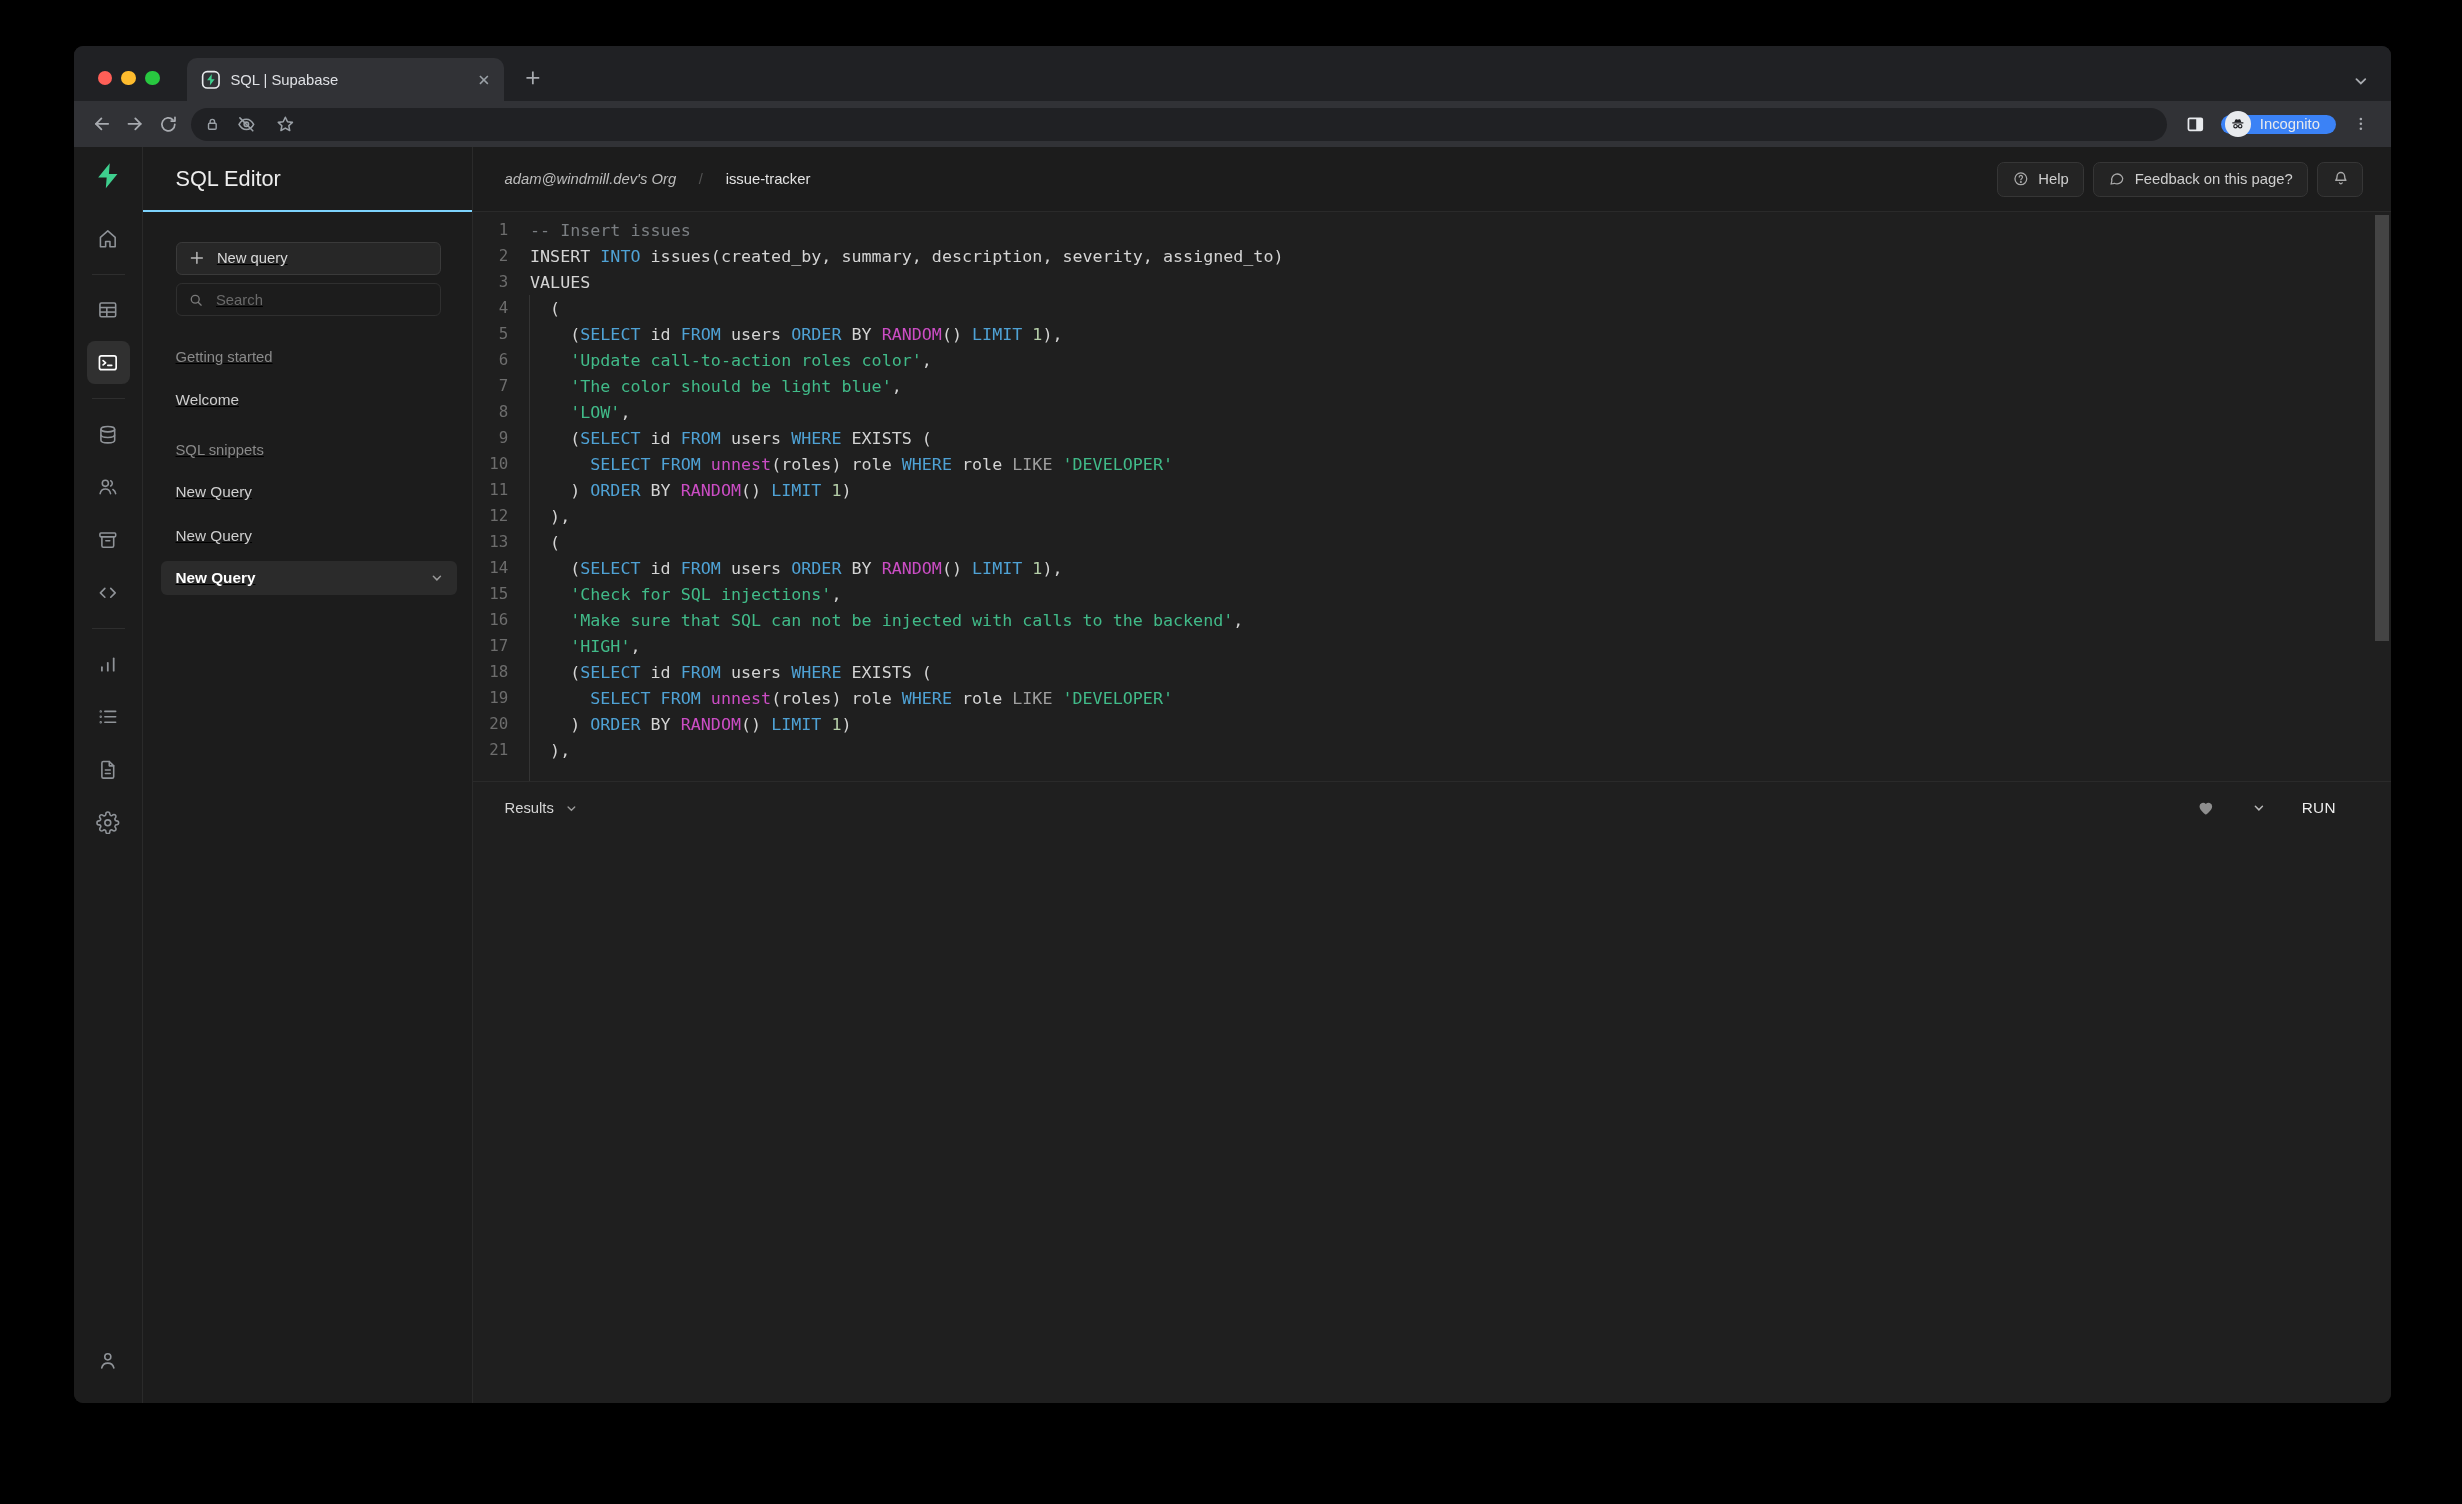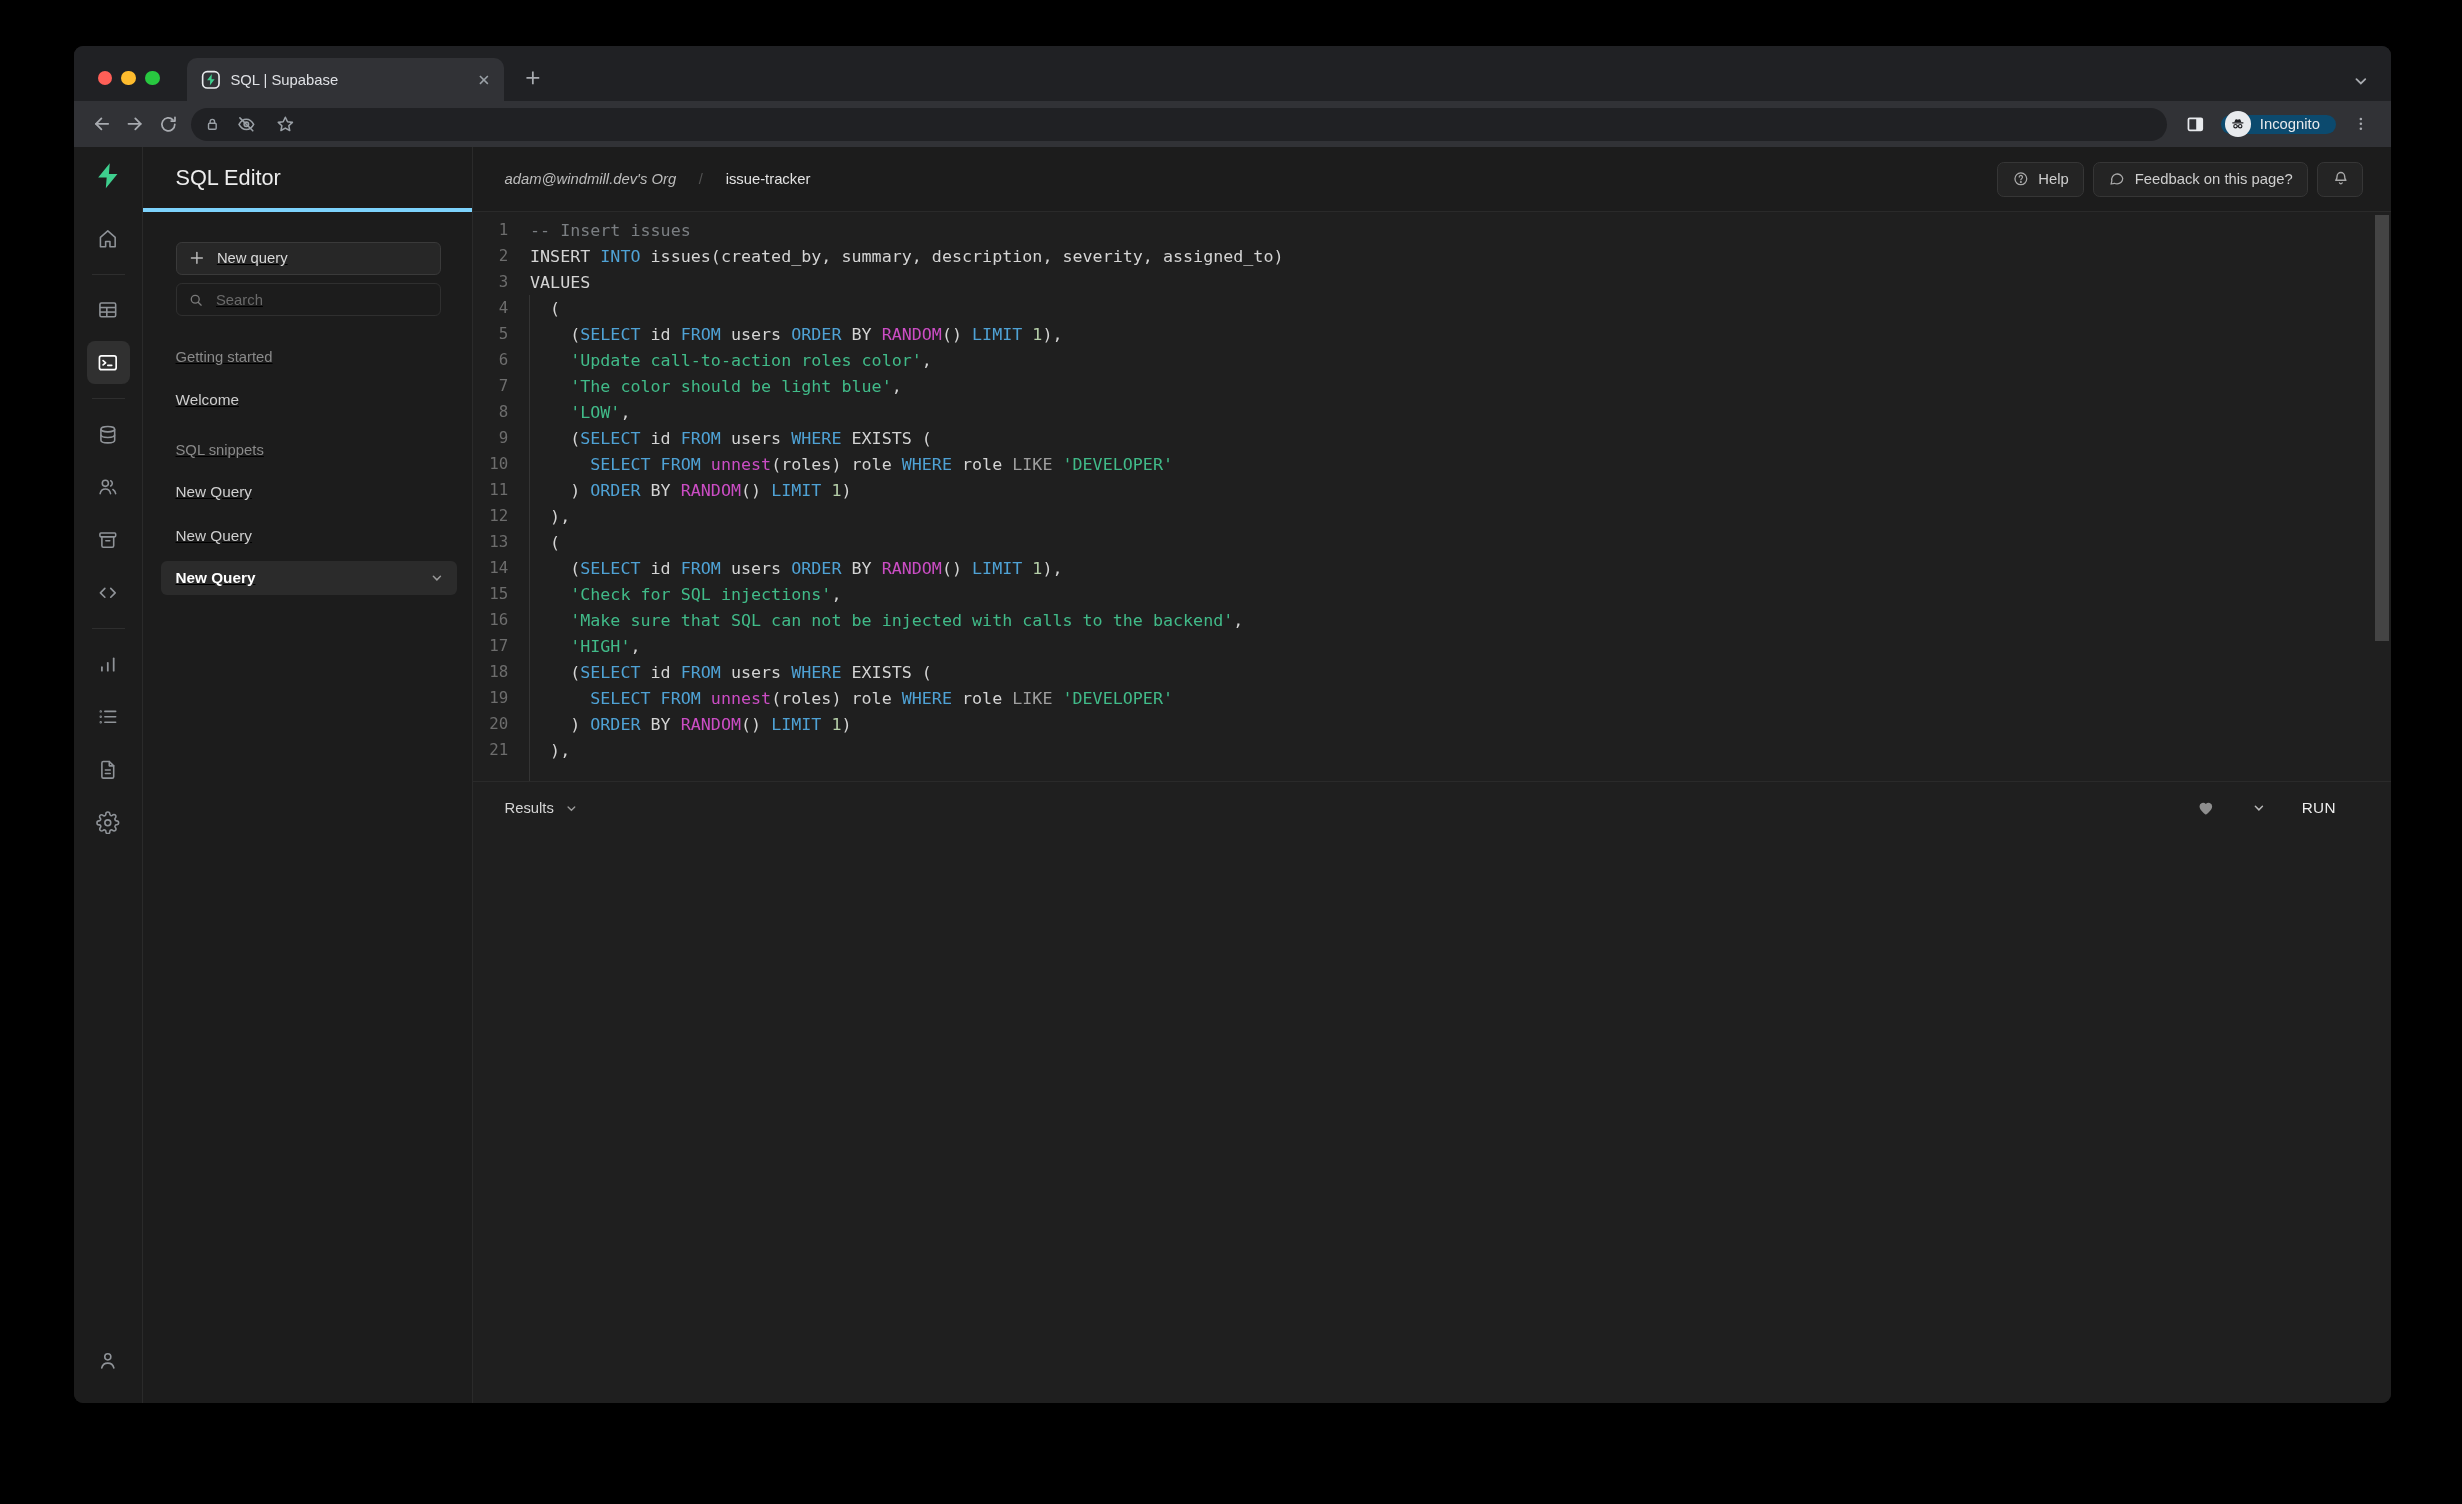--- a/index.html
+++ b/index.html
@@ -15,36 +15,36 @@
   .newtab{position:absolute;left:445px;bottom:8.9px;width:27.6px;height:27.6px;display:flex;align-items:center;justify-content:center;color:#a8abb0;}
   .tabstrip-chevron{position:absolute;right:21.7px;bottom:11.8px;color:#a8abb0;}
   .toolbar{height:46px;background:var(--chrome-bg);display:flex;align-items:center;padding:0 15.8px 0 11.8px;flex:none;}
   .navbtn{width:33px;height:33px;display:flex;align-items:center;justify-content:center;color:#a8abb0;flex:none;}
   .urlbar{flex:1;height:33px;margin-left:5.9px;background:var(--tabstrip-bg);border-radius:16.7px;display:flex;align-items:center;padding:0 11.8px 0 13.8px;gap:9.9px;min-width:0;}
   .url-text{font-size:15.3px;white-space:nowrap;overflow:hidden;flex:1;}
   .url-host{color:#e8eaed;}
   .url-path{color:#9aa0a6;}
   .url-icon{color:#9aa0a6;flex:none;width:29.6px;height:29.6px;display:flex;align-items:center;justify-content:center;}
   .sidepanel-btn{width:37px;height:33px;display:flex;align-items:center;justify-content:center;color:#e8eaed;margin-left:9.9px;}
-  .incog{height:19px;margin-left:7.9px;background:#0c4a6e;border-radius:16.7px;display:flex;align-items:center;gap:8.9px;padding:3.9px 15.8px 3.9px 3.9px;box-sizing:border-box;}
+  .incog{height:19px;margin-left:7.9px;background:#3b82f6;border-radius:16.7px;display:flex;align-items:center;gap:8.9px;padding:3.9px 15.8px 3.9px 3.9px;box-sizing:border-box;}
   .incog-avatar{width:25.6px;height:25.6px;border-radius:50%;background:#e8eaed;display:flex;align-items:center;justify-content:center;}
   .incog-label{font-size:14.8px;color:#e8eaed;}
   .menu-dots{width:29.6px;height:33px;display:flex;align-items:center;justify-content:center;color:#a8abb0;margin-left:9.9px;}
 
   
   .app{flex:1;display:flex;min-height:0;}
   .rail{width:69px;background:var(--app-bg);border-right:1px solid #2a2a2a;display:flex;flex-direction:column;align-items:center;padding:13.8px 0 15.8px;box-sizing:border-box;flex:none;}
   .logo{margin-bottom:21.7px;display:flex;}
   .rail-btn{width:43px;height:43px;margin:4.9px 0;border-radius:7.9px;display:flex;align-items:center;justify-content:center;color:#8f9398;}
   .rail-btn.active{background:#303030;color:#fff;}
   .rail-div{width:33px;height:1px;background:#2e2e2e;margin:8.9px 0;}
   .rail-spacer{flex:1;}
 
   .panel{width:330px;background:var(--app-bg);border-right:1px solid #2a2a2a;display:flex;flex-direction:column;box-sizing:border-box;flex:none;}
-  .panel-header{height:65px;flex:none;display:flex;align-items:center;padding:0 32.5px;border-bottom:4px solid #7dd3fc;font-size:21.7px;color:#ededed;box-sizing:border-box;}
+  .panel-header{height:65px;flex:none;display:flex;align-items:center;padding:0 32.5px;border-bottom:2px solid #7dd3fc;font-size:21.7px;color:#ededed;box-sizing:border-box;}
   .panel-body{padding:29.6px 31.5px 0 32.5px;text-decoration:underline;}
   .btn-newquery{height:33px;border:1px solid #3a3a3a;background:#272727;border-radius:5.9px;display:flex;align-items:center;gap:11.8px;padding:0 12.8px;color:#d9d9d9;font-size:14.8px;box-sizing:border-box;}
   .searchbox{margin-top:8.9px;height:32.5px;border:1px solid #2f2f2f;border-radius:5.9px;display:flex;align-items:center;gap:9.9px;padding:0 11.8px;color:#6f6f6f;box-sizing:border-box;}
   .searchbox input{background:transparent;border:none;outline:none;color:#ddd;font-size:14.8px;width:100%;font-family:"Liberation Sans",sans-serif;}
   .searchbox input::placeholder{color:#6a6a6a;}
   .section-label{margin-top:33px;font-size:14.8px;color:#8a8a8a;}
   .nav-item{margin-top:25.6px;font-size:15.3px;color:#cfcfcf;}
   .nav-item.active-row{margin:15.8px -16.7px 0 -14.8px;background:#2b2b2b;border-radius:5.9px;height:34px;display:flex;align-items:center;justify-content:space-between;padding:0 12.8px 0 14.8px;font-weight:700;color:#fff;}
   .active-chevron{color:#9a9a9a;display:flex;}
 

